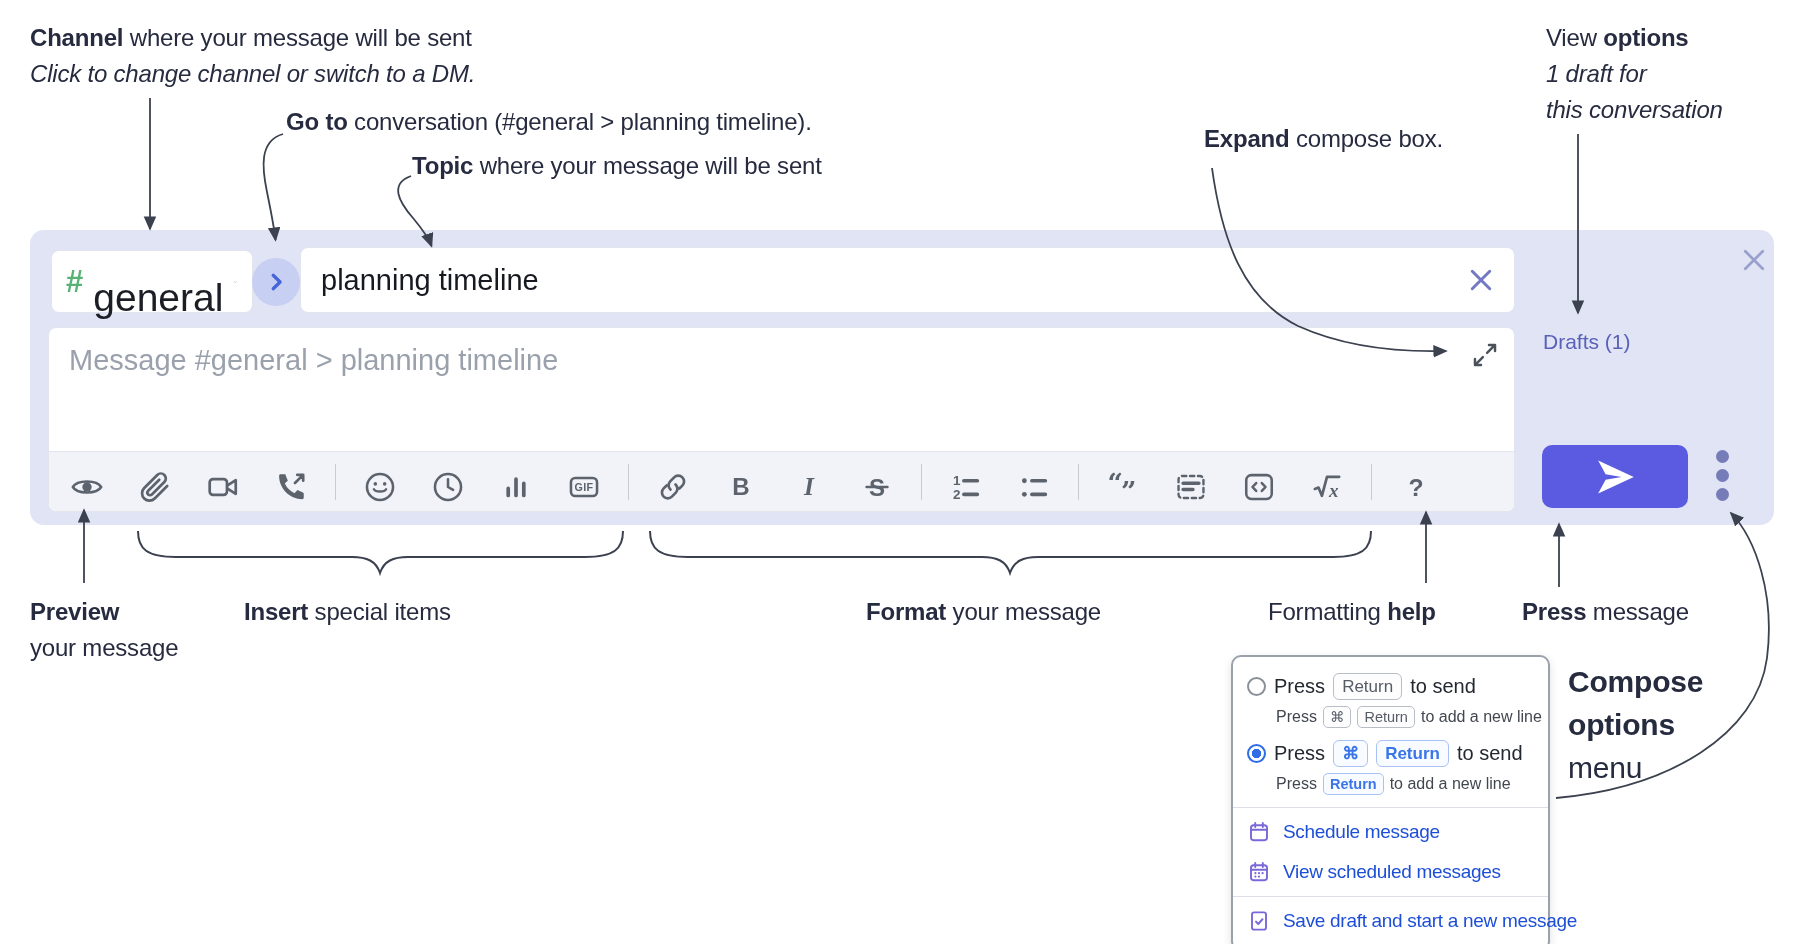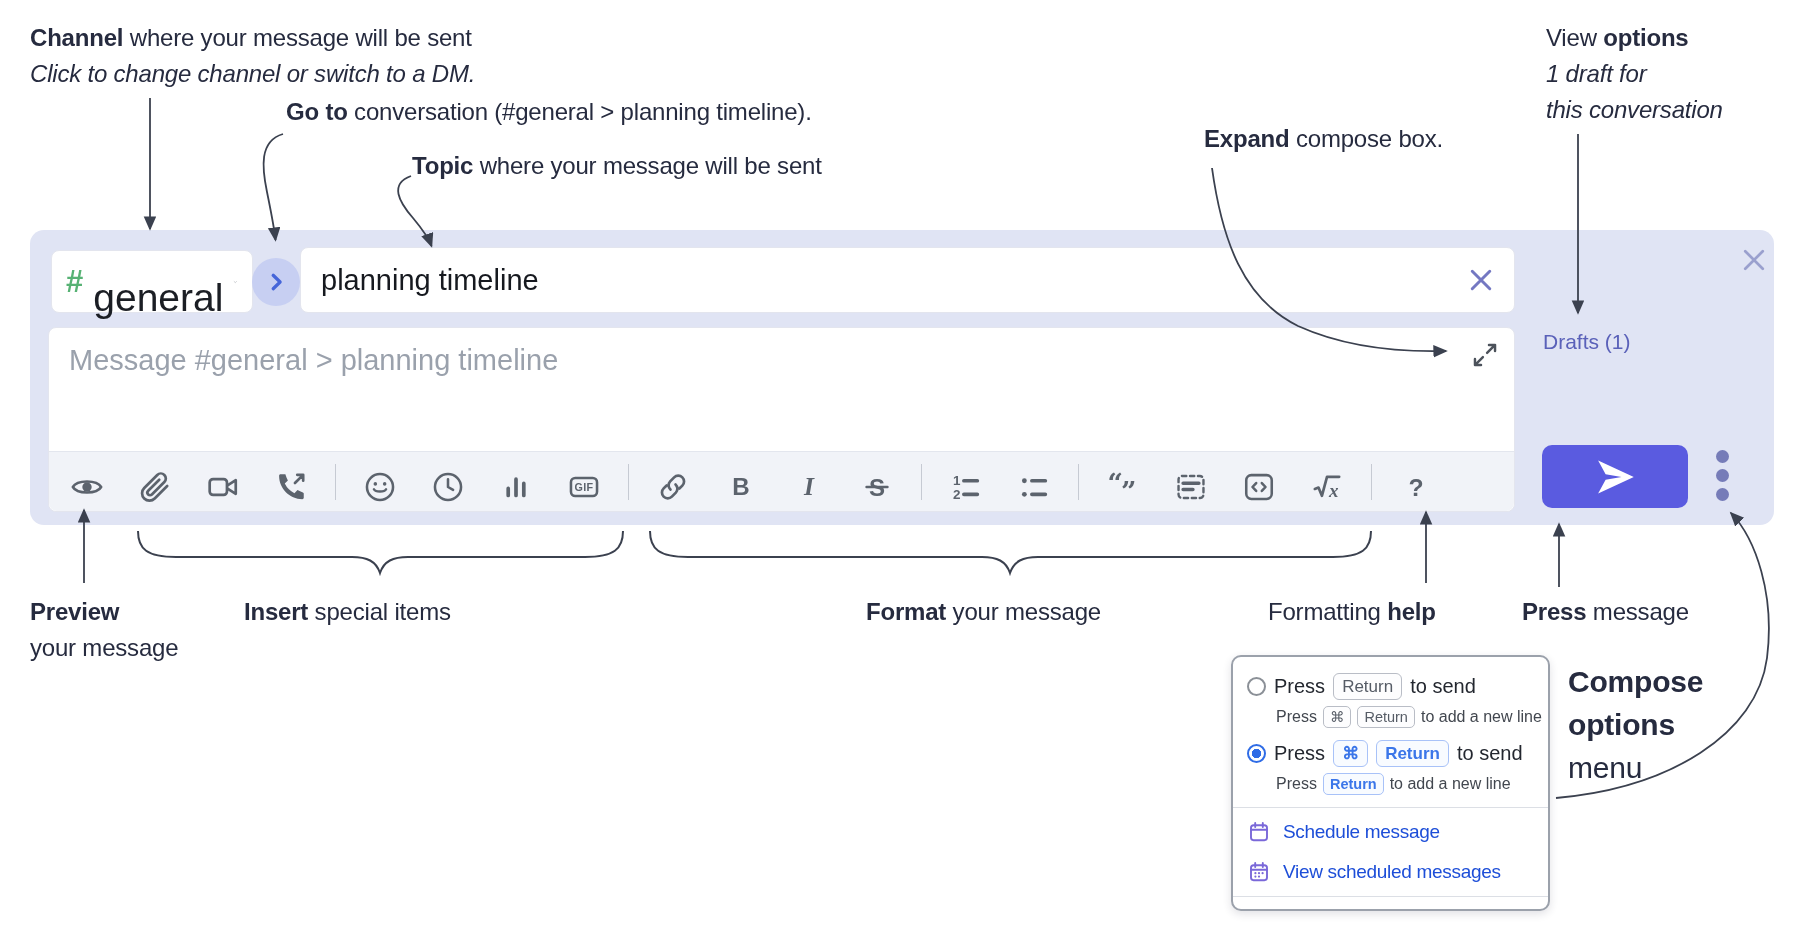--- a/index.html
+++ b/index.html
@@ -86,21 +86,21 @@
       <path d="M1556,798 C1670,788 1757,734 1767,658 C1775,595 1756,539 1731,513" marker-end="url(#arr)"></path>
       <path stroke-width="2" d="M138,531 C138,549 147,557 176,557 L352,557 C367,557 376,561 380,573 C384,561 393,557 408,557 L585,557 C614,557 623,549 623,531"></path>
       <path stroke-width="2" d="M650,531 C650,549 659,557 688,557 L982,557 C997,557 1006,561 1010,573 C1014,561 1023,557 1038,557 L1333,557 C1362,557 1371,549 1371,531"></path>
     </g>
   </svg>
 
   <div class="ann" style="left:30px;top:20px;">
     <div><b>Channel</b><span> where your message will be sent</span></div>
     <div class="it">Click to change channel or switch to a DM.</div>
   </div>
-  <div class="ann" style="left:286px;top:94px;">
+  <div class="ann" style="left:286px;top:104px;">
     <b>Go to</b><span> conversation (#general &gt; planning timeline).</span>
   </div>
   <div class="ann" style="left:1204px;top:121px;">
     <b>Expand</b><span> compose box.</span>
   </div>
   <div class="ann" style="left:412px;top:148px;">
     <b>Topic</b><span> where your message will be sent</span>
   </div>
   <div class="ann" style="left:1546px;top:20px;">
     <div><span>View </span><b>options</b></div>
@@ -346,16 +346,23 @@
               <circle cx="8.4" cy="13.2" r="1.1"></circle>
               <circle cx="12" cy="13.2" r="1.1"></circle>
               <circle cx="15.6" cy="13.2" r="1.1"></circle>
               <circle cx="8.4" cy="16.6" r="1.1"></circle>
               <circle cx="12" cy="16.6" r="1.1"></circle>
             </g>
           </svg>
           <span>View scheduled messages</span>
         </div>
         <hr class="pop-div">
+        <div class="menu-row">
+          <svg width="24" height="24" viewBox="0 0 24 24">
+            <rect x="5" y="3.4" width="14" height="17.2" rx="2.2" fill="none" stroke="currentColor" stroke-linecap="round" stroke-linejoin="round" stroke-width="1.9"></rect>
+            <path d="M9 12.6l2.3 2.4 4.2-4.8" fill="none" stroke="currentColor" stroke-linecap="round" stroke-linejoin="round" stroke-width="2"></path>
+          </svg>
+          <span>Save draft and start a new message</span>
+        </div>
       </div>
   </div>
 
 </div>
 
 </body></html>

